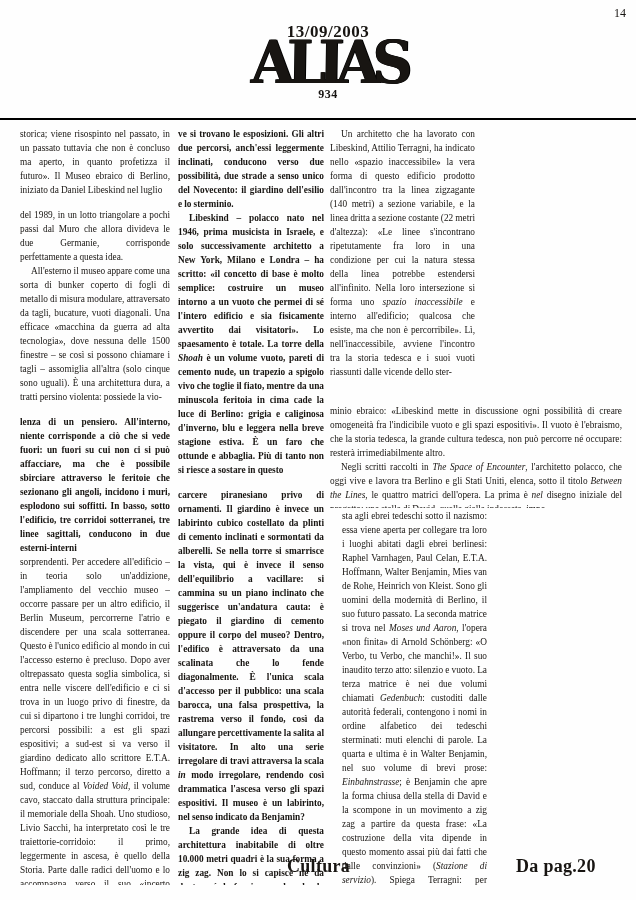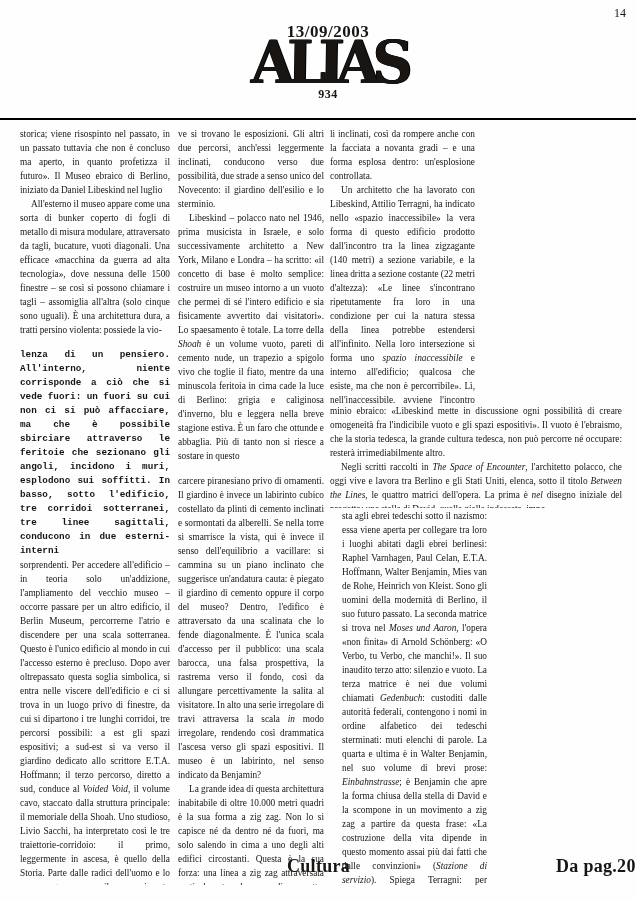--- a/index.html
+++ b/index.html
@@ -15,62 +15,62 @@
     letter-spacing:-0.14em;margin-top:-6px;transform:scaleY(1.06) skewX(-1deg);
     text-shadow:1px 0 #000,-0.5px 0 #000;
   }
   .m-issue{font-size:12px;font-weight:bold;margin-top:-1px;letter-spacing:0.5px;}
   .rule{position:absolute;top:118px;left:0;width:636px;height:2px;background:#000;}
   .col{
     position:absolute;text-align:justify;font-size:9.3px;line-height:14px;
     overflow:hidden;word-spacing:-0.2px;
   }
   #col1{top:127px;left:20px;width:150px;height:758px;}
-  #col2{top:127px;left:178px;width:146px;height:758px;}
+  #col2{top:127px;left:178px;width:146px;height:758px;font-weight:bold;}
   #col3t{top:127px;left:330px;width:145px;height:276px;}
   #wide{top:404px;left:330px;width:292px;height:104px;}
   #col3b{top:509px;left:342px;width:145px;height:378px;}
   .tblock{margin:0;}
   .tblock.gap{margin-top:11px;}
   .tblock.indent{text-indent:11px;}
-  .tblock.bold{font-weight:bold;font-family:Liberation Mono, monospace;}
+  .tblock.bold{font-weight:bold;}
   .tblock i{font-style:italic;}
   .footer-label{position:absolute;font-size:18px;font-weight:bold;letter-spacing:0.3px;}
   #section{top:856px;left:287px;}
-  #frompage{top:856px;left:516px;margin-left:40px;}
+  #frompage{top:856px;left:516px;}
 </style>
 </head>
 <body>
 
 <div class="page">
 
   <div class="pagenum">14</div>
 
   <div class="masthead">
     <div class="m-date">13/09/2003</div>
     <div class="m-logo">ALIAS</div>
     <div class="m-issue">934</div>
   </div>
 
   <div class="rule"></div>
 
   <div class="col" id="col1">
       <p class="tblock"><span>storica; viene risospinto nel passato, in un passato tuttavia che non è concluso ma aperto, in quanto profetizza il futuro». Il Museo ebraico di Berlino, iniziato da Daniel Libeskind nel luglio</span></p>
+      <p class="tblock gap"><span>del 1989, in un lotto triangolare a pochi passi dal Muro che allora divideva le due Germanie, corrisponde perfettamente a questa idea.</span></p>
       <p class="tblock indent"><span>All'esterno il museo appare come una sorta di bunker coperto di fogli di metallo di misura modulare, attraversato da tagli, bucature, vuoti diagonali. Una efficace «macchina da guerra ad alta tecnologia», dove nessuna delle 1500 finestre – se così si possono chiamare i tagli – assomiglia all'altra (solo cinque sono uguali). È una architettura dura, a tratti persino violenta: possiede la vio-</span></p>
       <p class="tblock bold gap"><span>lenza di un pensiero. All'interno, niente corrisponde a ciò che si vede fuori: un fuori su cui non ci si può affacciare, ma che è possibile sbirciare attraverso le feritoie che sezionano gli angoli, incidono i muri, esplodono sui soffitti. In basso, sotto l'edificio, tre corridoi sotterranei, tre linee sagittali, conducono in due esterni-interni</span></p>
       <p class="tblock"><span>sorprendenti. Per accedere all'edificio – in teoria solo un'addizione, l'ampliamento del vecchio museo – occorre passare per un altro edificio, il Berlin Museum, percorrerne l'atrio e discendere per una scala sotterranea. Questo è l'unico edificio al mondo in cui l'accesso esterno è precluso. Dopo aver oltrepassato questa soglia simbolica, si entra nelle viscere dell'edificio e ci si trova in un luogo privo di finestre, da cui si dipartono i tre lunghi corridoi, tre percorsi possibili: a est gli spazi espositivi; a sud-est si va verso il giardino dedicato allo scrittore E.T.A. Hoffmann; il terzo percorso, diretto a sud, conduce al </span><i>Voided Void</i><span>, il volume cavo, staccato dalla struttura principale: il memoriale della Shoah. Uno studioso, Livio Sacchi, ha interpretato così le tre traiettorie-corridoio: il primo, leggermente in ascesa, è quello della Storia. Parte dalle radici dell'uomo e lo accompagna verso il suo «incerto futuro». È qui infatti che dal sotterraneo si risale verso il piano terra dell'edificio e ai due livelli superiori, do-</span></p>
     </div>
   <div class="col" id="col2">
       <p class="tblock"><span>ve si trovano le esposizioni. Gli altri due percorsi, anch'essi leggermente inclinati, conducono verso due possibilità, due strade a senso unico del Novecento: il giardino dell'esilio e lo sterminio.</span></p>
       <p class="tblock indent"><span>Libeskind – polacco nato nel 1946, prima musicista in Israele, e solo successivamente architetto a New York, Milano e Londra – ha scritto: «il concetto di base è molto semplice: costruire un museo intorno a un vuoto che permei di sé l'intero edificio e sia fisicamente avvertito dai visitatori». Lo spaesamento è totale. La torre della </span><i>Shoah</i><span> è un volume vuoto, pareti di cemento nude, un trapezio a spigolo vivo che toglie il fiato, mentre da una minuscola feritoia in cima cade la luce di Berlino: grigia e caliginosa d'inverno, blu e leggera nella breve stagione estiva. È un faro che ottunde e abbaglia. Più di tanto non si riesce a sostare in questo</span></p>
       <p class="tblock gap"><span>carcere piranesiano privo di ornamenti. Il giardino è invece un labirinto cubico costellato da plinti di cemento inclinati e sormontati da alberelli. Se nella torre si smarrisce la vista, qui è invece il senso dell'equilibrio a vacillare: si cammina su un piano inclinato che suggerisce un'andatura cauta: è piegato il giardino di cemento oppure il corpo del museo? Dentro, l'edifico è attraversato da una scalinata che lo fende diagonalmente. È l'unica scala d'accesso per il pubblico: una scala barocca, una falsa prospettiva, la rastrema verso il fondo, così da allungare percettivamente la salita al visitatore. In alto una serie irregolare di travi attraversa la scala </span><i>in</i><span> modo irregolare, rendendo così drammatica l'ascesa verso gli spazi espositivi. Il museo è un labirinto, nel senso indicato da Benjamin?</span></p>
       <p class="tblock indent"><span>La grande idea di questa architettura inabitabile di oltre 10.000 metri quadri è la sua forma a zig zag. Non lo si capisce né da dentro né da fuori, ma solo salendo in cima a uno degli alti edifici circostanti. Questa è la sua forza: una linea a zig zag attraversata verticalmente da una linea retta. L'edificio è costituito da una forma chiusa, blindata all'esterno – in una prima versione Libeskind aveva pensato ai muri perimetra-</span></p>
     </div>
   <div class="col" id="col3t">
-      <p class="tblock"><span>li inclinati, così da rompere anche con la facciata a novanta gradi – e una forma esplosa dentro: un'esplosione controllata.</span></p>
       <p class="tblock indent"><span>Un architetto che ha lavorato con Libeskind, Attilio Terragni, ha indicato nello «spazio inaccessibile» la vera forma di questo edificio prodotto dall'incontro tra la linea zigzagante (140 metri) a sezione variabile, e la linea dritta a sezione costante (22 metri d'altezza): «Le linee s'incontrano ripetutamente fra loro in una condizione per cui la natura stessa della linea potrebbe estendersi all'infinito. Nella loro intersezione si forma uno </span><i>spazio inaccessibile</i><span> e interno all'edificio; qualcosa che esiste, ma che non è percorribile». Lì, nell'inaccessibile, avviene l'incontro tra la storia tedesca e i suoi vuoti riassunti dalle vicende dello ster-</span></p>
     </div>
   <div class="col" id="wide">
       <p class="tblock"><span>minio ebraico: «Libeskind mette in discussione ogni possibilità di creare omogeneità fra l'indicibile vuoto e gli spazi espositivi». Il vuoto è l'ebraismo, che la storia tedesca, la grande cultura tedesca, non può percorre né occupare: resterà irrimediabilmente altro.</span></p>
       <p class="tblock indent"><span>Negli scritti raccolti in </span><i>The Space of Encounter</i><span>, l'architetto polacco, che oggi vive e lavora tra Berlino e gli Stati Uniti, elenca, sotto il titolo </span><i>Between the Lines</i><span>, le quattro matrici dell'opera. La prima è </span><i>nel</i><span> disegno iniziale del progetto: una stella di David, quella gialla indossata, impo-</span></p>
     </div>
   <div class="col" id="col3b">
       <p class="tblock"><span>sta agli ebrei tedeschi sotto il nazismo: essa viene aperta per collegare tra loro i luoghi abitati dagli ebrei berlinesi: Raphel Varnhagen, Paul Celan, E.T.A. Hoffmann, Walter Benjamin, Mies van de Rohe, Heinrich von Kleist. Sono gli uomini della modernità di Berlino, il suo futuro passato. La seconda matrice si trova nel </span><i>Moses und Aaron</i><span>, l'opera «non finita» di Arnold Schönberg: «O Verbo, tu Verbo, che manchi!». Il suo inaudito terzo atto: silenzio e vuoto. La terza matrice è nei due volumi chiamati </span><i>Gedenbuch</i><span>: custoditi dalle autorità federali, contengono i nomi in ordine alfabetico dei tedeschi sterminati: muti elenchi di parole. La quarta e ultima è in Walter Benjamin, nel suo volume di brevi prose: </span><i>Einbahnstrasse</i><span>; è Benjamin che apre la forma chiusa della stella di David e la scompone in un movimento a zig zag a partire da questa frase: «La costruzione della vita dipende in questo momento assai più dai fatti che dalle convinzioni» (</span><i>Stazione di servizio</i><span>). Spiega Terragni: per Libeskind «il lavoro in architettura non è né teorico né pratico: è</span></p>
     </div>
 

